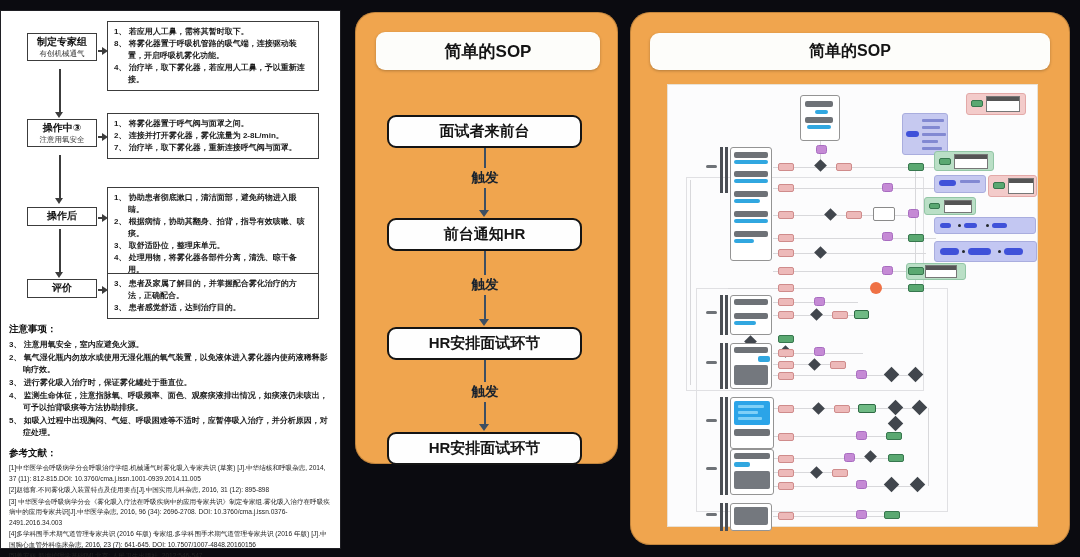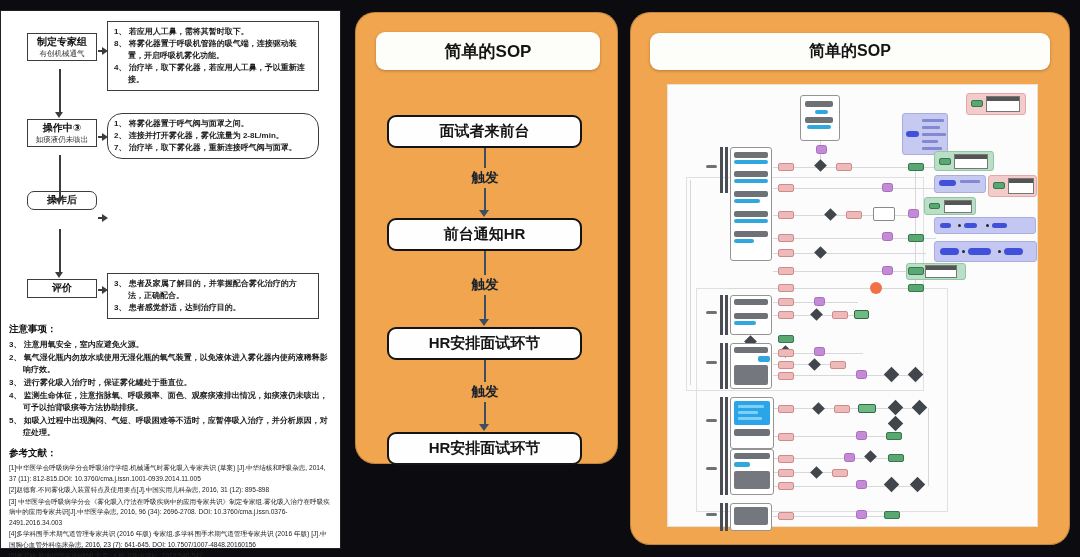--- a/index.html
+++ b/index.html
@@ -89,23 +89,23 @@
 <body>
 
 <div class="panel-doc">
 
   <div class="step-box" style="top:22px;">
     <div class="step-label">制定专家组</div>
     <div class="step-sub">有创机械通气</div>
   </div>
   <div class="step-box" style="top:108px;">
     <div class="step-label">操作中③</div>
-    <div class="step-sub">如痰液仍未咳出</div>
-  </div>
-  <div class="step-box" style="top:180px;border-radius:7px;">
+    <div class="step-sub">注意用氧安全</div>
+  </div>
+  <div class="step-box" style="top:196px;">
     <div class="step-label">操作后</div>
   </div>
   <div class="step-box" style="top:268px;">
     <div class="step-label">评价</div>
   </div>
 
   <div class="va" style="top:58px;height:44px;"></div>
   <div class="vah" style="top:101px;"></div>
   <div class="va" style="top:144px;height:44px;"></div>
   <div class="vah" style="top:187px;"></div>
@@ -119,24 +119,31 @@
   <div class="ha" style="top:206px;left:97px;width:5px;"></div>
   <div class="hah" style="top:202.5px;left:101px;"></div>
   <div class="ha" style="top:278px;left:97px;width:5px;"></div>
   <div class="hah" style="top:274.5px;left:101px;"></div>
 
   <div class="tbox" style="top:10px;">
     <div class="li">1、 若应用人工鼻，需将其暂时取下。</div>
     <div class="li">8、 将雾化器置于呼吸机管路的吸气端，连接驱动装置，开启呼吸机雾化功能。</div>
     <div class="li">4、 治疗毕，取下雾化器，若应用人工鼻，予以重新连接。</div>
   </div>
-  <div class="tbox" style="top:102px;border-radius:15px;">
+  <div class="tbox" style="top:102px;">
     <div class="li">1、 将雾化器置于呼气阀与面罩之间。</div>
     <div class="li">2、 连接并打开雾化器，雾化流量为 2-8L/min。</div>
     <div class="li">7、 治疗毕，取下雾化器，重新连接呼气阀与面罩。</div>
+  </div>
+  <div class="tbox" style="top:176px;">
+    <div class="li">1、 协助患者彻底漱口，清洁面部，避免药物进入眼睛。</div>
+    <div class="li">2、 根据病情，协助其翻身、拍背，指导有效咳嗽、咳痰。</div>
+    <div class="li">3、 取舒适卧位，整理床单元。</div>
+    <div class="li">4、 处理用物，将雾化器各部件分离，清洗、晾干备用。</div>
+    <div class="li">5、 洗手，记录及观察。</div>
   </div>
   <div class="tbox" style="top:262px;">
     <div class="li">3、 患者及家属了解目的，并掌握配合雾化治疗的方法，正确配合。</div>
     <div class="li">3、 患者感觉舒适，达到治疗目的。</div>
   </div>
 
   <div class="notes-block" style="top:312px;">
     <div class="sec-title">注意事项：</div>
     <div class="note-li">3、 注意用氧安全，室内应避免火源。</div>
     <div class="note-li">2、 氧气湿化瓶内勿放水或使用无湿化瓶的氧气装置，以免液体进入雾化器内使药液稀释影响疗效。</div>

